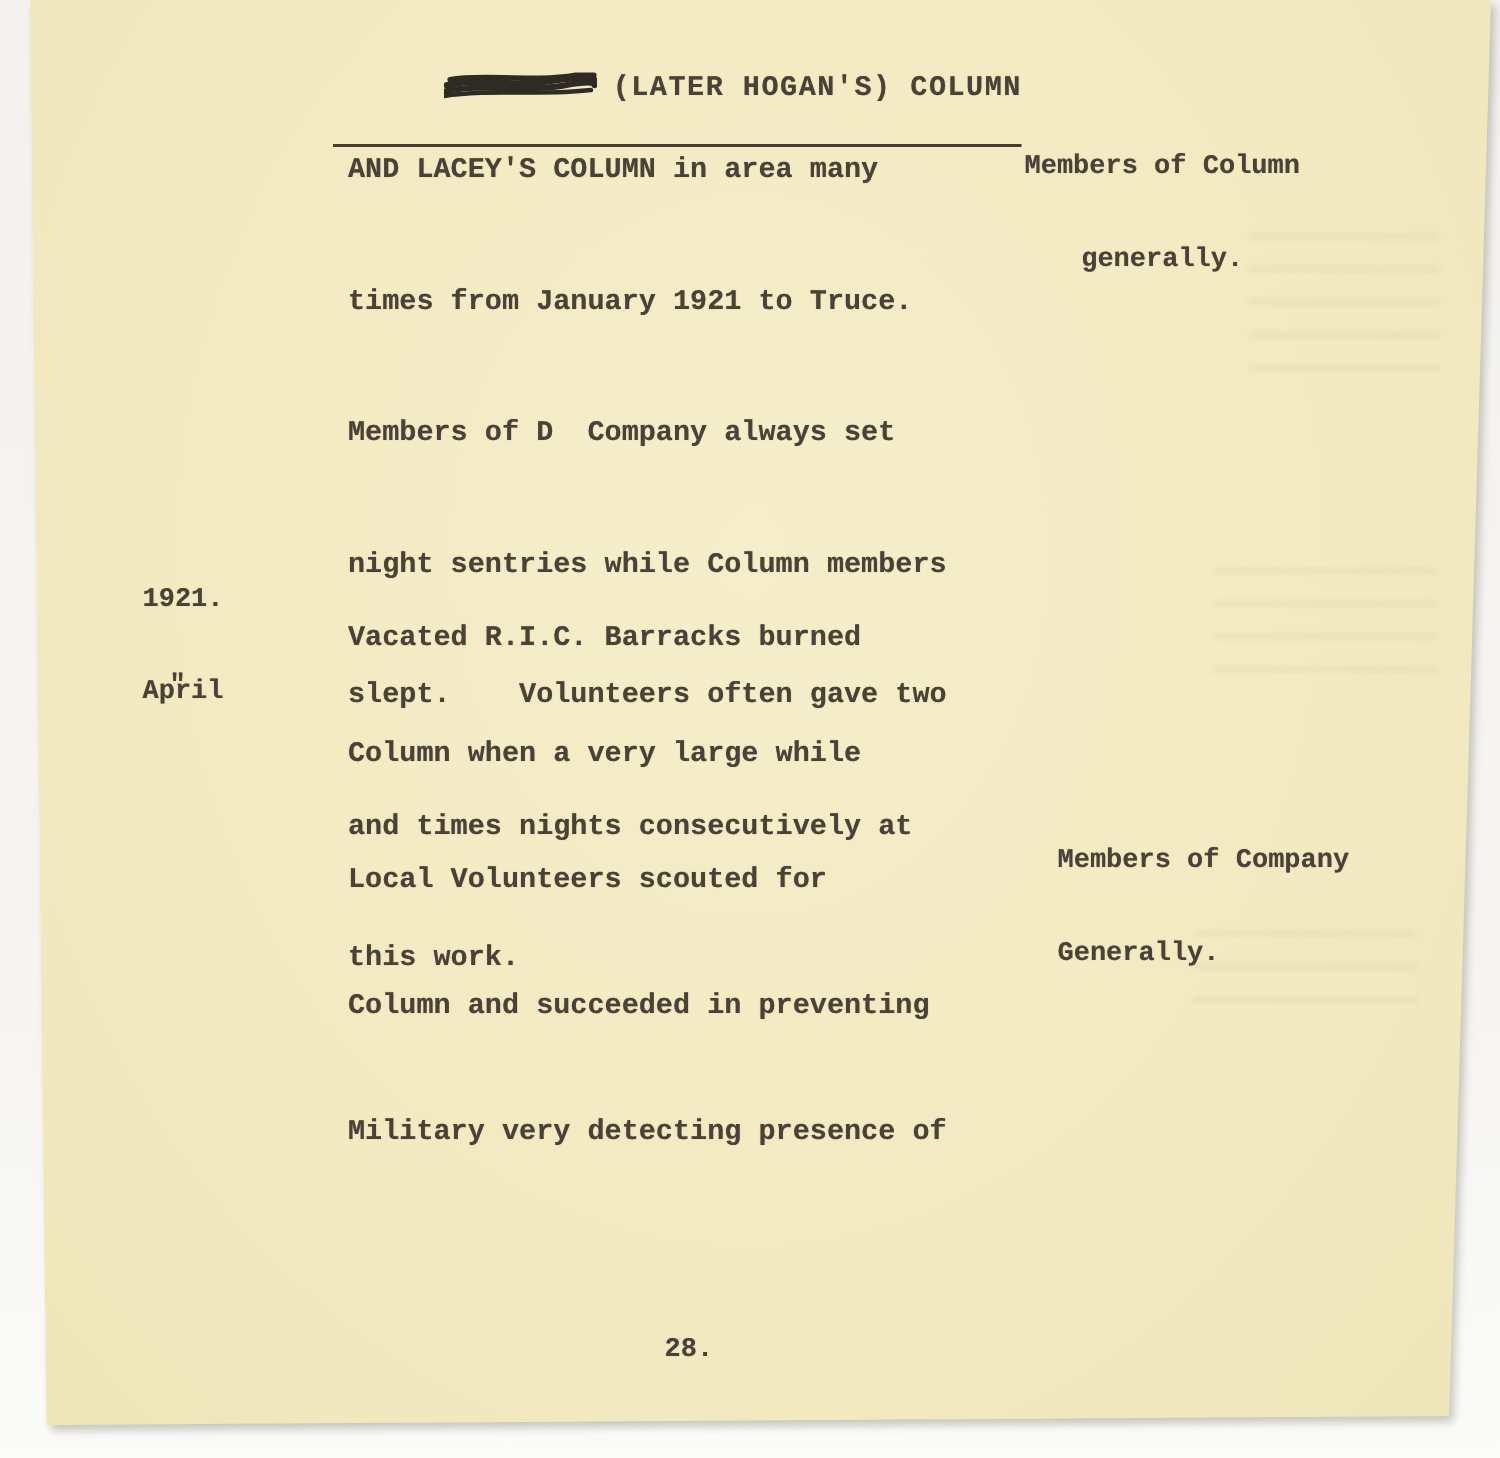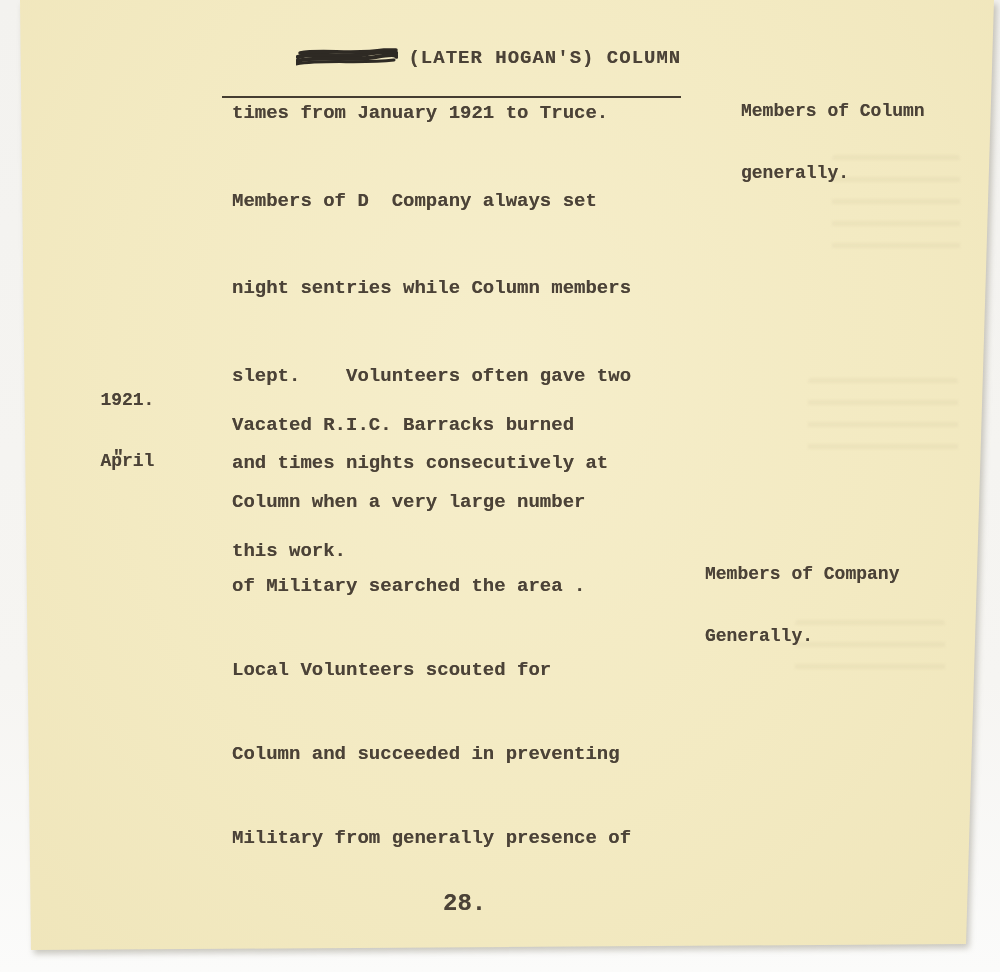--- a/index.html
+++ b/index.html
@@ -45,21 +45,21 @@
     margin-right: 10px;
   }
   .body-lines { font-size: 19px; }
   .lh43 .tline { height: 43.5px; }
   .lh40 .tline { height: 40px; }
   .lh22 .tline { height: 21px; }
   .witness { font-size: 18px; }
   .witness .tline { height: 22px; }
   .date-col { font-size: 18px; }
   .ditto { font-size: 18px; }
-  .page-number { font-size: 24px; text-align: right; }
+  .page-number { font-size: 18px; text-align: right; }
   .smudge {
     position: absolute;
     opacity: 0.55;
     filter: blur(1.5px);
     background: repeating-linear-gradient(
       180deg,
       rgba(125, 112, 80, 0.10) 0px, rgba(125, 112, 80, 0.10) 5px,
       rgba(243, 234, 194, 0) 5px, rgba(243, 234, 194, 0) 22px);
     border-radius: 4px;
   }
@@ -79,47 +79,47 @@
         <g stroke="#2e2a24" fill="none" stroke-linecap="round">
           <path d="M2 11 C 18 5, 42 13, 70 8 S 96 9, 100 7" stroke-width="4.5"></path>
           <path d="M1 15 C 24 9, 52 16, 80 11 S 98 13, 101 10" stroke-width="4"></path>
           <path d="M4 7 C 26 3, 58 9, 88 4 L 100 4" stroke-width="3.5"></path>
           <path d="M0 18 C 30 13, 64 18, 98 14" stroke-width="3"></path>
         </g>
       </svg></span><span>(LATER HOGAN'S) COLUMN</span>
     </div>
 
     <div class="abs ink body-lines lh43" style="left:232px; top:58px;">
+      <div class="tline">AND LACEY'S COLUMN in area many</div>
       <div class="tline">times from January 1921 to Truce.</div>
       <div class="tline">Members of D  Company always set</div>
       <div class="tline">night sentries while Column members</div>
       <div class="tline">slept.    Volunteers often gave two</div>
       <div class="tline">and times nights consecutively at</div>
       <div class="tline">this work.</div>
     </div>
-    <div class="abs ink witness" style="left:741px; top:61px;">
+    <div class="abs ink witness" style="left:683px; top:61px;text-align:center;">
       <div class="tline">Members of Column</div>
       <div class="tline">generally.</div>
     </div>
 
-    <div class="abs ink date-col lh22" style="left:95px; top:350px;text-align:center;">
+    <div class="abs ink date-col lh22" style="left:95px; top:350px;">
       <div class="tline">1921.</div>
       <div class="tline">April</div>
     </div>
     <div class="abs ink body-lines" style="left:232px; top:370px;">
       <div class="tline">Vacated R.I.C. Barracks burned</div>
     </div>
 
     <div class="abs ink ditto" style="left:113px; top:447px;">"</div>
     <div class="abs ink body-lines lh40" style="left:232px; top:447px;">
-      <div class="tline">Column when a very large number</div>
-      <div class="tline">of Military searched the area .</div>
+      <div class="tline">Column when a very large while</div>
       <div class="tline">Local Volunteers scouted for</div>
       <div class="tline">Column and succeeded in preventing</div>
-      <div class="tline">Military from generally presence of</div>
+      <div class="tline">Military very detecting presence of</div>
       
       
     </div>
     <div class="abs ink witness" style="left:705px; top:524px;">
       <div class="tline">Members of Company</div>
       <div class="tline">Generally.</div>
     </div>
 
     <div class="abs ink page-number" style="left:443px; top:890px;">28.</div>
 

